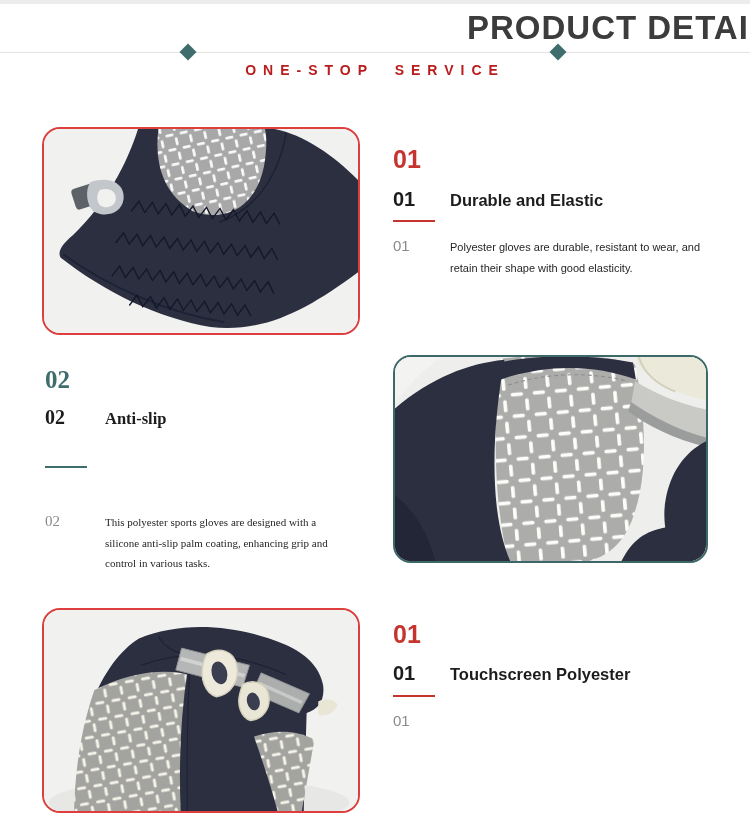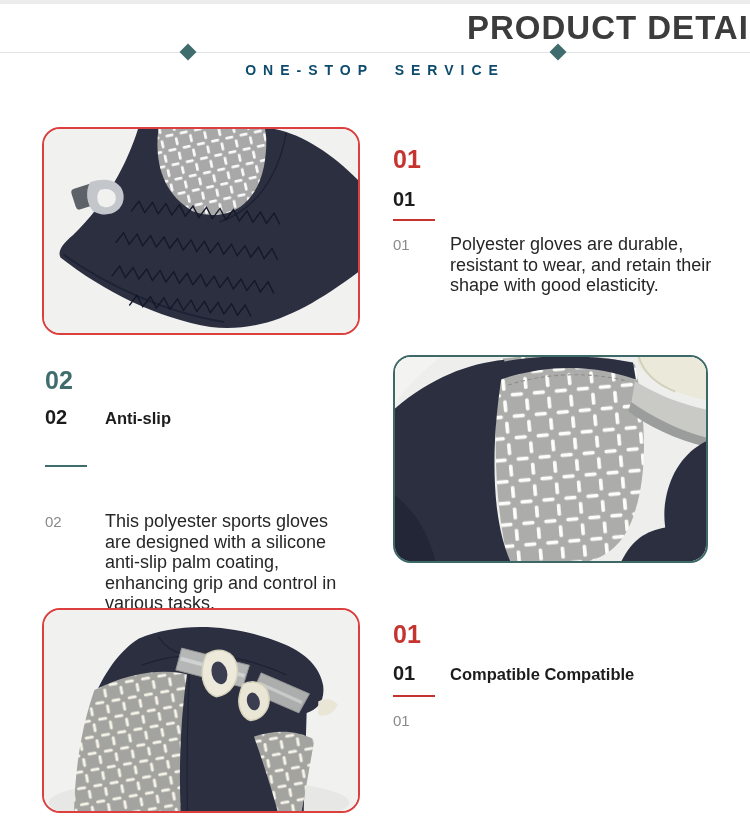--- a/index.html
+++ b/index.html
@@ -13,53 +13,53 @@
   .title{
     position:absolute;left:16px;top:5px;width:750px;margin:4px;text-align:right;
     font-size:33px;font-weight:bold;letter-spacing:1px;color:#3c3c3c;
   }
   .rule{position:absolute;left:0;top:52px;width:750px;height:1px;background:#e3e3e3;}
   .diamond{position:absolute;width:12px;height:12px;background:#3f6d6d;transform:rotate(45deg);top:46px;}
   .d-left{left:182px;}
   .d-right{left:552px;}
   .subtitle{
     position:absolute;left:0;top:62px;width:750px;text-align:center;
-    font-size:14px;font-weight:bold;letter-spacing:7px;word-spacing:10px;color:#0c4a6e;
+    font-size:14px;font-weight:bold;letter-spacing:7px;word-spacing:10px;color:#b91c1c;
   }
   
   .img{
     position:absolute;margin:0;border:2px solid #dd3f3f;border-radius:18px;
     overflow:hidden;box-shadow:inset 0 0 26px rgba(0,0,0,0.06);background:#f1f1f0;
   }
   .img svg{display:block;width:100%;height:100%;}
   .img1{left:42px;top:127px;width:314px;height:204px;}
   .img2{left:393px;top:355px;width:311px;height:204px;border-color:#3c6868;}
   .img3{left:42px;top:608px;width:314px;height:201px;}
   
   .txt{position:absolute;width:330px;}
   .txt.red{--accent:#c5342e;}
   .txt.teal{--accent:#3f6d6d;}
   .t1{left:393px;top:146px;}
-  .t2{left:45px;top:367px;}
+  .t2{left:45px;top:367px;font-family:Liberation Serif, serif;}
   .t3{left:393px;top:621px;}
   .badge{font-size:25px;font-weight:bold;line-height:26px;color:var(--accent);}
   .t1 .badge{margin-bottom:16px;}
   .t2 .badge{margin-bottom:13px;}
   .t3 .badge{margin-bottom:15px;}
   .row{display:flex;align-items:baseline;}
   .num{flex:0 0 57px;font-size:20px;font-weight:bold;color:#1c1c1c;line-height:22px;}
   .t2 .num{flex-basis:60px;}
   .heading{margin:0;font-size:16.5px;font-weight:bold;color:#1c1c1c;line-height:22px;}
   .divider{width:42px;height:2px;background:var(--accent);}
   .t1 .divider{margin:9px 0 13px 0;}
   .t2 .divider{margin:36px 0 13px 0;}
   .t3 .divider{margin:10px 0 13px 0;}
   .bnum{flex:0 0 57px;font-size:15px;color:#8a8a8a;line-height:21px;}
   .t2 .bnum{flex-basis:60px;}
-  .body{margin:0;font-size:18px;color:#262626;line-height:20.5px;}
+  .body{margin:0;font-size:11px;color:#262626;line-height:20.5px;}
   .t1 .body{width:278px;}
   .t2 .body{width:248px;margin-top:31px;}
   .t3 .body{width:288px;}
 </style>
 </head>
 <body>
 
 <div class="page">
 
   <div class="top-strip"></div>
@@ -93,20 +93,21 @@
       <rect x="30" y="58" width="25" height="22" rx="4" fill="#5d6268" transform="rotate(-18 42 69)"></rect>
       <path d="M48,54 C70,47 84,57 82,72 C80,86 64,91 51,84 C44,78 42,62 48,54 Z" fill="#c3c7cc"></path>
       <path d="M58,62 C68,59 75,64 74,72 C73,79 65,82 58,78 C54,74 54,66 58,62 Z" fill="#f1f1f0"></path>
     </svg>
   </figure>
 
   <div class="txt t1 red">
     <div class="badge">01</div>
     <div class="row">
       <span class="num">01</span>
+      <h2 class="heading">Durable and Elastic</h2>
     </div>
     <div class="divider"></div>
     <div class="row">
       <span class="bnum">01</span>
       <p class="body">Polyester gloves are durable, resistant to wear, and retain their shape with good elasticity.</p>
     </div>
   </div>
 
   <div class="txt t2 teal">
     <div class="badge">02</div>
@@ -173,21 +174,21 @@
       <path d="M205,78 C217,72 230,77 232,90 C234,103 226,115 213,116 C203,113 199,99 202,88 C203,84 204,81 205,78 Z" fill="#e9e6d6" stroke="#d3cfb9" stroke-width="1.5"></path>
       <ellipse cx="216" cy="96" rx="6.5" ry="9.5" fill="#3a3e50" transform="rotate(-14 216 96)"></ellipse>
       <path d="M283,96 C290,92 298,93 303,99 C300,108 291,113 283,110 Z" fill="#e9e6d6"></path>
     </svg>
   </figure>
 
   <div class="txt t3 red">
     <div class="badge">01</div>
     <div class="row">
       <span class="num">01</span>
-      <h2 class="heading">Compatible Compatible</h2>
+      <h2 class="heading">Touchscreen Polyester</h2>
     </div>
     <div class="divider"></div>
     <div class="row">
       <span class="bnum">01</span>
     </div>
   </div>
 
 </div>
 
 </body></html>

